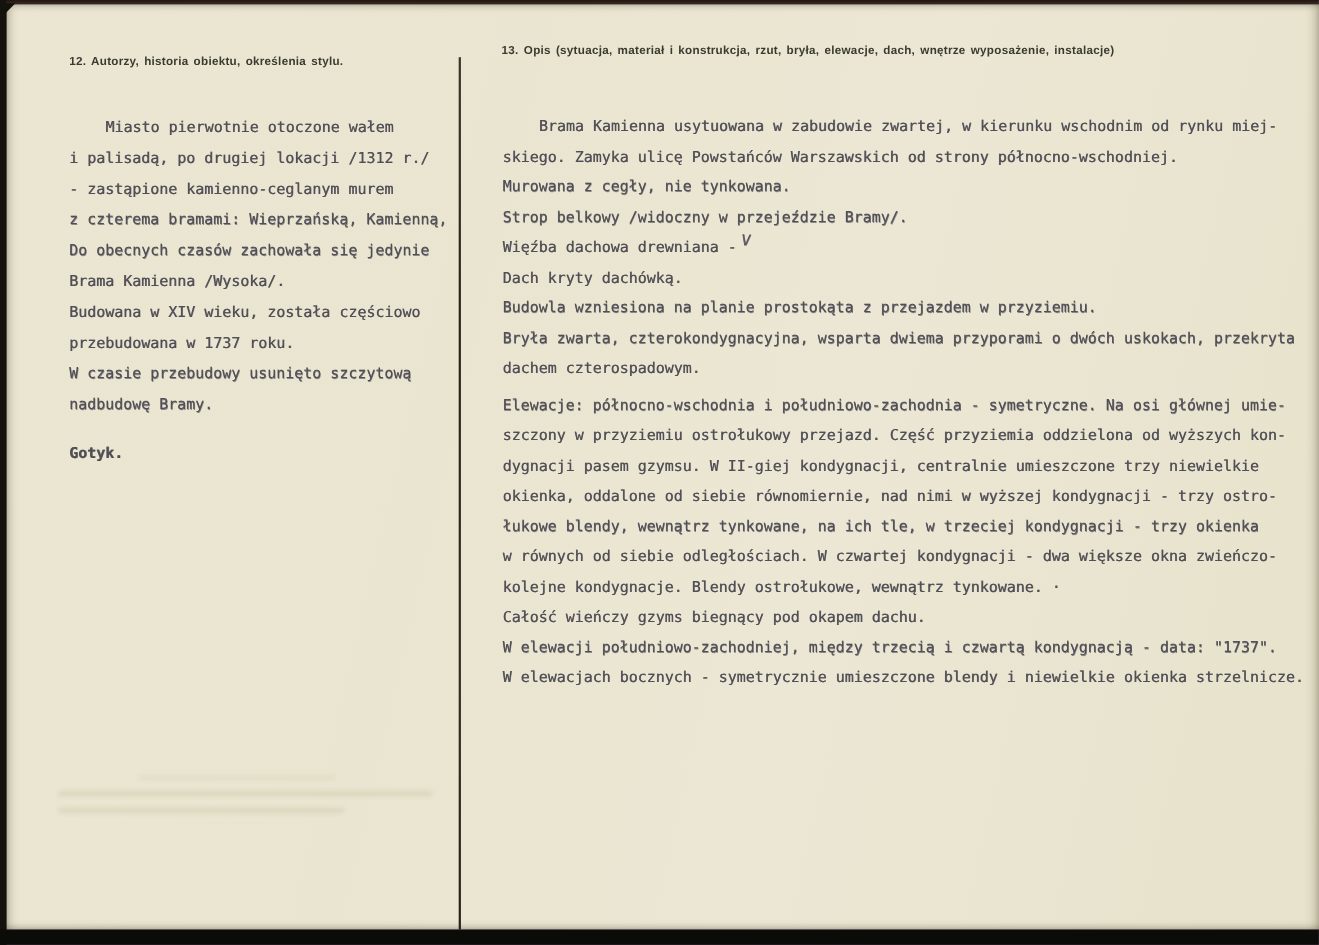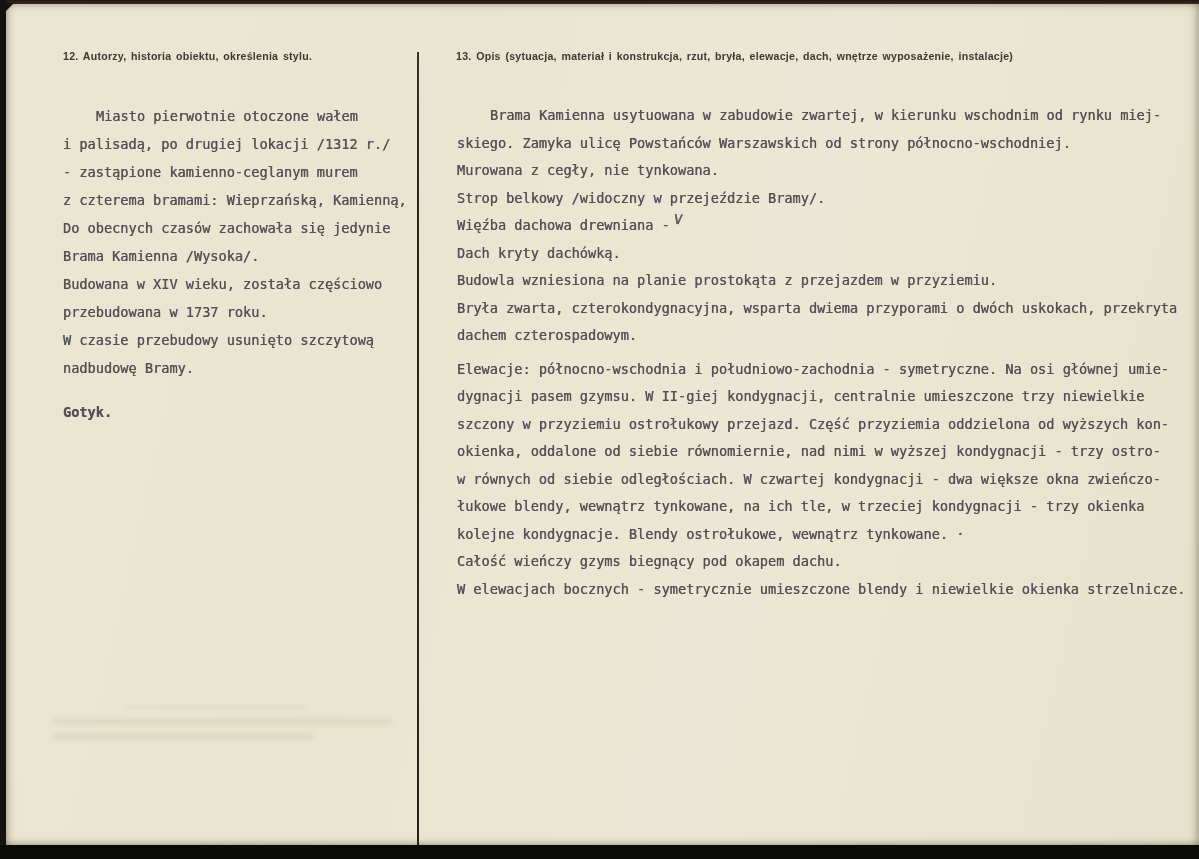--- a/index.html
+++ b/index.html
@@ -23,21 +23,21 @@
   .bottom-bar{position:absolute;left:0;right:0;bottom:0;height:14px;background:#0b0b07;}
   .corner-notch{position:absolute;left:5px;top:3px;width:0;height:0;
     border-top:9px solid #14120c;border-right:9px solid transparent;}
   .divider{position:absolute;left:417px;top:52px;width:2px;height:793px;
     background:linear-gradient(#35332a,#262419 30%,#2e2c22 70%,#23211a);}
   .field-header{
     position:absolute;color:#3a3a30;font-weight:bold;
     font-size:10.6px;letter-spacing:0.25px;word-spacing:1.5px;white-space:nowrap;
   }
   .hdr-left{left:63px;top:50px;}
-  .hdr-right{left:456px;top:50px;}
+  .hdr-right{left:456px;top:40px;}
   .tw{
     position:absolute;
     font-family:"DejaVu Sans Mono", monospace;
     font-size:13.6px;color:#514f56;
     text-shadow:0.3px 0.3px 0.6px rgba(74,72,84,0.6), -0.2px 0 0.4px rgba(74,72,84,0.35);
   }
   .tw-left{left:63px;top:102px;width:360px;}
   .tw-right{left:457px;top:102px;width:736px;}
   .tw-left .line{line-height:28px;}
   .tw-right .line{line-height:27.5px;}
@@ -93,26 +93,27 @@
       <div class="line ind">Brama Kamienna usytuowana w zabudowie zwartej, w kierunku wschodnim od rynku miej-</div>
       <div class="line">skiego. Zamyka ulicę Powstańców Warszawskich od strony północno-wschodniej.</div>
       <div class="line">Murowana z cegły, nie tynkowana.</div>
       <div class="line">Strop belkowy /widoczny w przejeździe Bramy/.</div>
       <div class="line">Więźba dachowa drewniana -</div>
       <div class="line">Dach kryty dachówką.</div>
       <div class="line">Budowla wzniesiona na planie prostokąta z przejazdem w przyziemiu.</div>
       <div class="line">Bryła zwarta, czterokondygnacyjna, wsparta dwiema przyporami o dwóch uskokach, przekryta</div>
       <div class="line">dachem czterospadowym.</div>
       <div class="line gap">Elewacje: północno-wschodnia i południowo-zachodnia - symetryczne. Na osi głównej umie-</div>
+      <div class="line">szczony w przyziemiu ostrołukowy przejazd. Część przyziemia oddzielona od wyższych kon-</div>
       <div class="line">dygnacji pasem gzymsu. W II-giej kondygnacji, centralnie umieszczone trzy niewielkie</div>
-      <div class="line">szczony w przyziemiu ostrołukowy przejazd. Część przyziemia oddzielona od wyższych kon-</div>
       <div class="line">okienka, oddalone od siebie równomiernie, nad nimi w wyższej kondygnacji - trzy ostro-</div>
+      <div class="line">łukowe blendy, wewnątrz tynkowane, na ich tle, w trzeciej kondygnacji - trzy okienka</div>
       <div class="line">w równych od siebie odległościach. W czwartej kondygnacji - dwa większe okna zwieńczo-</div>
-      <div class="line">łukowe blendy, wewnątrz tynkowane, na ich tle, w trzeciej kondygnacji - trzy okienka</div>
       <div class="line">kolejne kondygnacje. Blendy ostrołukowe, wewnątrz tynkowane. ·</div>
       <div class="line">Całość wieńczy gzyms biegnący pod okapem dachu.</div>
+      <div class="line">W elewacji południowo-zachodniej, między trzecią i czwartą kondygnacją - data: "1737".</div>
       <div class="line">W elewacjach bocznych - symetrycznie umieszczone blendy i niewielkie okienka strzelnicze.</div>
     </div>
 
   <div class="checkmark">∨</div>
 
   <div class="bottom-bar"></div>
 </div>
 
 </body></html>

